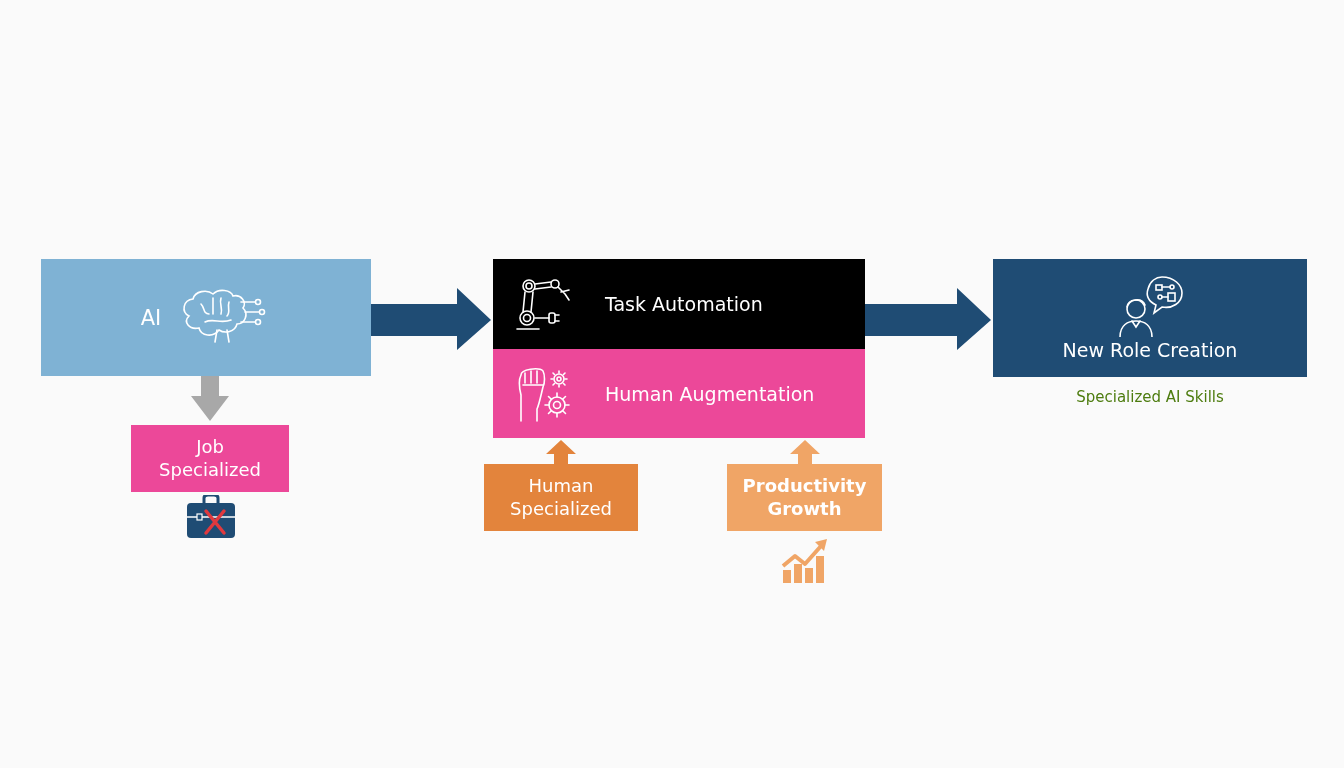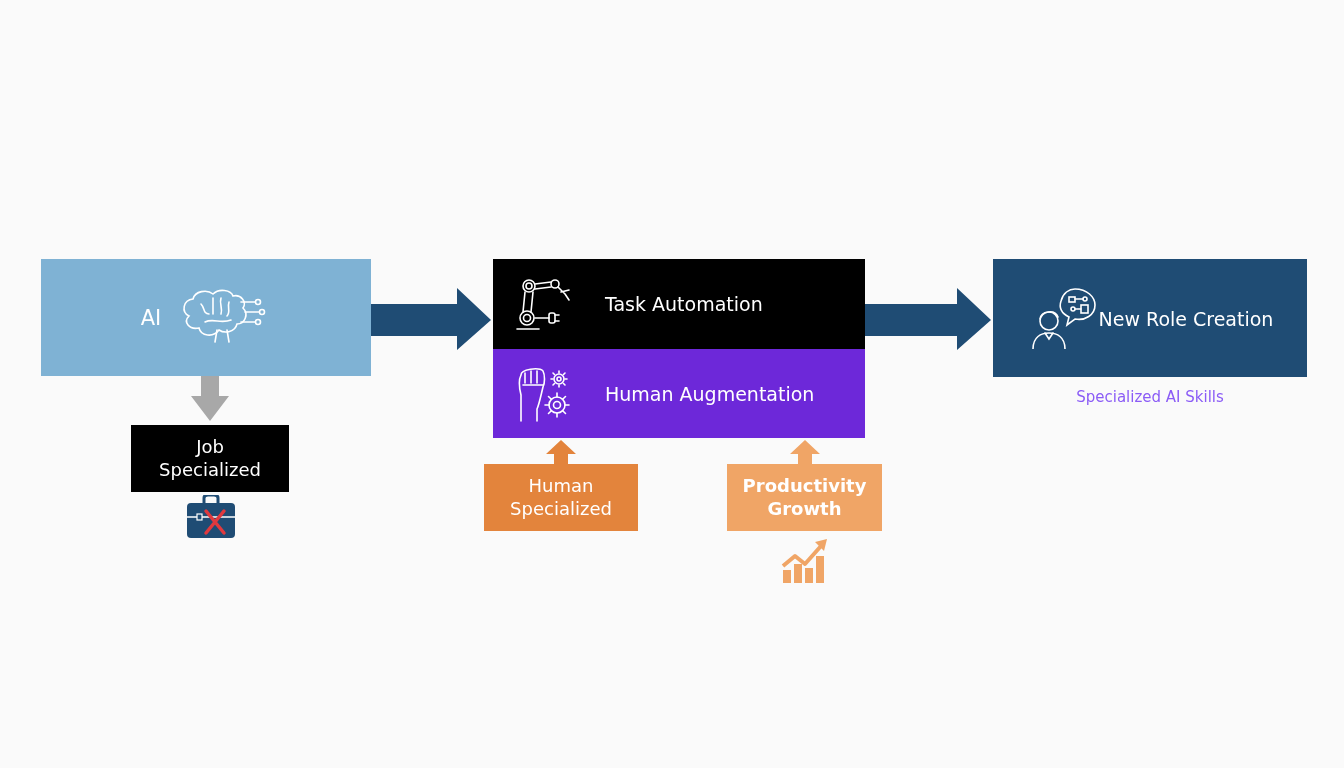--- a/index.html
+++ b/index.html
@@ -9,29 +9,29 @@
     font-family:"DejaVu Sans", sans-serif;
   }
   .abs { position:absolute; }
   .box { position:absolute; display:flex; align-items:center; justify-content:center; color:#fff; box-sizing:border-box; }
   .txt { text-align:center; line-height:1.25; }
 
   #ai-box { left:41px; top:259px; width:330px; height:117px; background:#7fb2d4; }
   #ai-box .lbl { font-size:21px; margin-right:14px; }
 
   #task-box { left:493px; top:259px; width:372px; height:90px; background:#000000; justify-content:flex-start; }
-  #aug-box { left:493px; top:349px; width:372px; height:89px; background:#6d28d9; justify-content:flex-start; }
+  #aug-box { left:493px; top:349px; width:372px; height:89px; background:#ec4899; justify-content:flex-start; }
   #task-box .lbl, #aug-box .lbl { font-size:19px; position:absolute; left:112px; }
   #task-box svg, #aug-box svg { position:absolute; left:22px; }
 
-  #role-box { left:993px; top:259px; width:314px; height:118px; background:#1f4c74; flex-direction:row; }
+  #role-box { left:993px; top:259px; width:314px; height:118px; background:#1f4c74; flex-direction:column; }
   #role-box .lbl { font-size:19px; margin-top:2px; }
-  #role-sub { left:993px; top:388px; width:314px; text-align:center; font-size:15px; color:#8b5cf6; }
+  #role-sub { left:993px; top:388px; width:314px; text-align:center; font-size:15px; color:#4d7c0f; }
 
-  #job-box { left:131px; top:425px; width:158px; height:67px; background:#000000; font-size:18px; }
+  #job-box { left:131px; top:425px; width:158px; height:67px; background:#ec4899; font-size:18px; }
   #aug-sub { left:484px; top:464px; width:154px; height:67px; background:#e3843c; font-size:18px; }
   #prod-sub { left:727px; top:464px; width:155px; height:67px; background:#f0a566; font-size:18px;font-weight:bold; }
 </style>
 </head>
 <body>
 
 <svg class="abs" style="left:371px;top:288px" width="122" height="64">
   <polygon points="0,16 86,16 86,0 120,32 86,62 86,48 0,48" fill="#1f4c74"></polygon>
 </svg>
 <svg class="abs" style="left:865px;top:288px" width="128" height="64">

